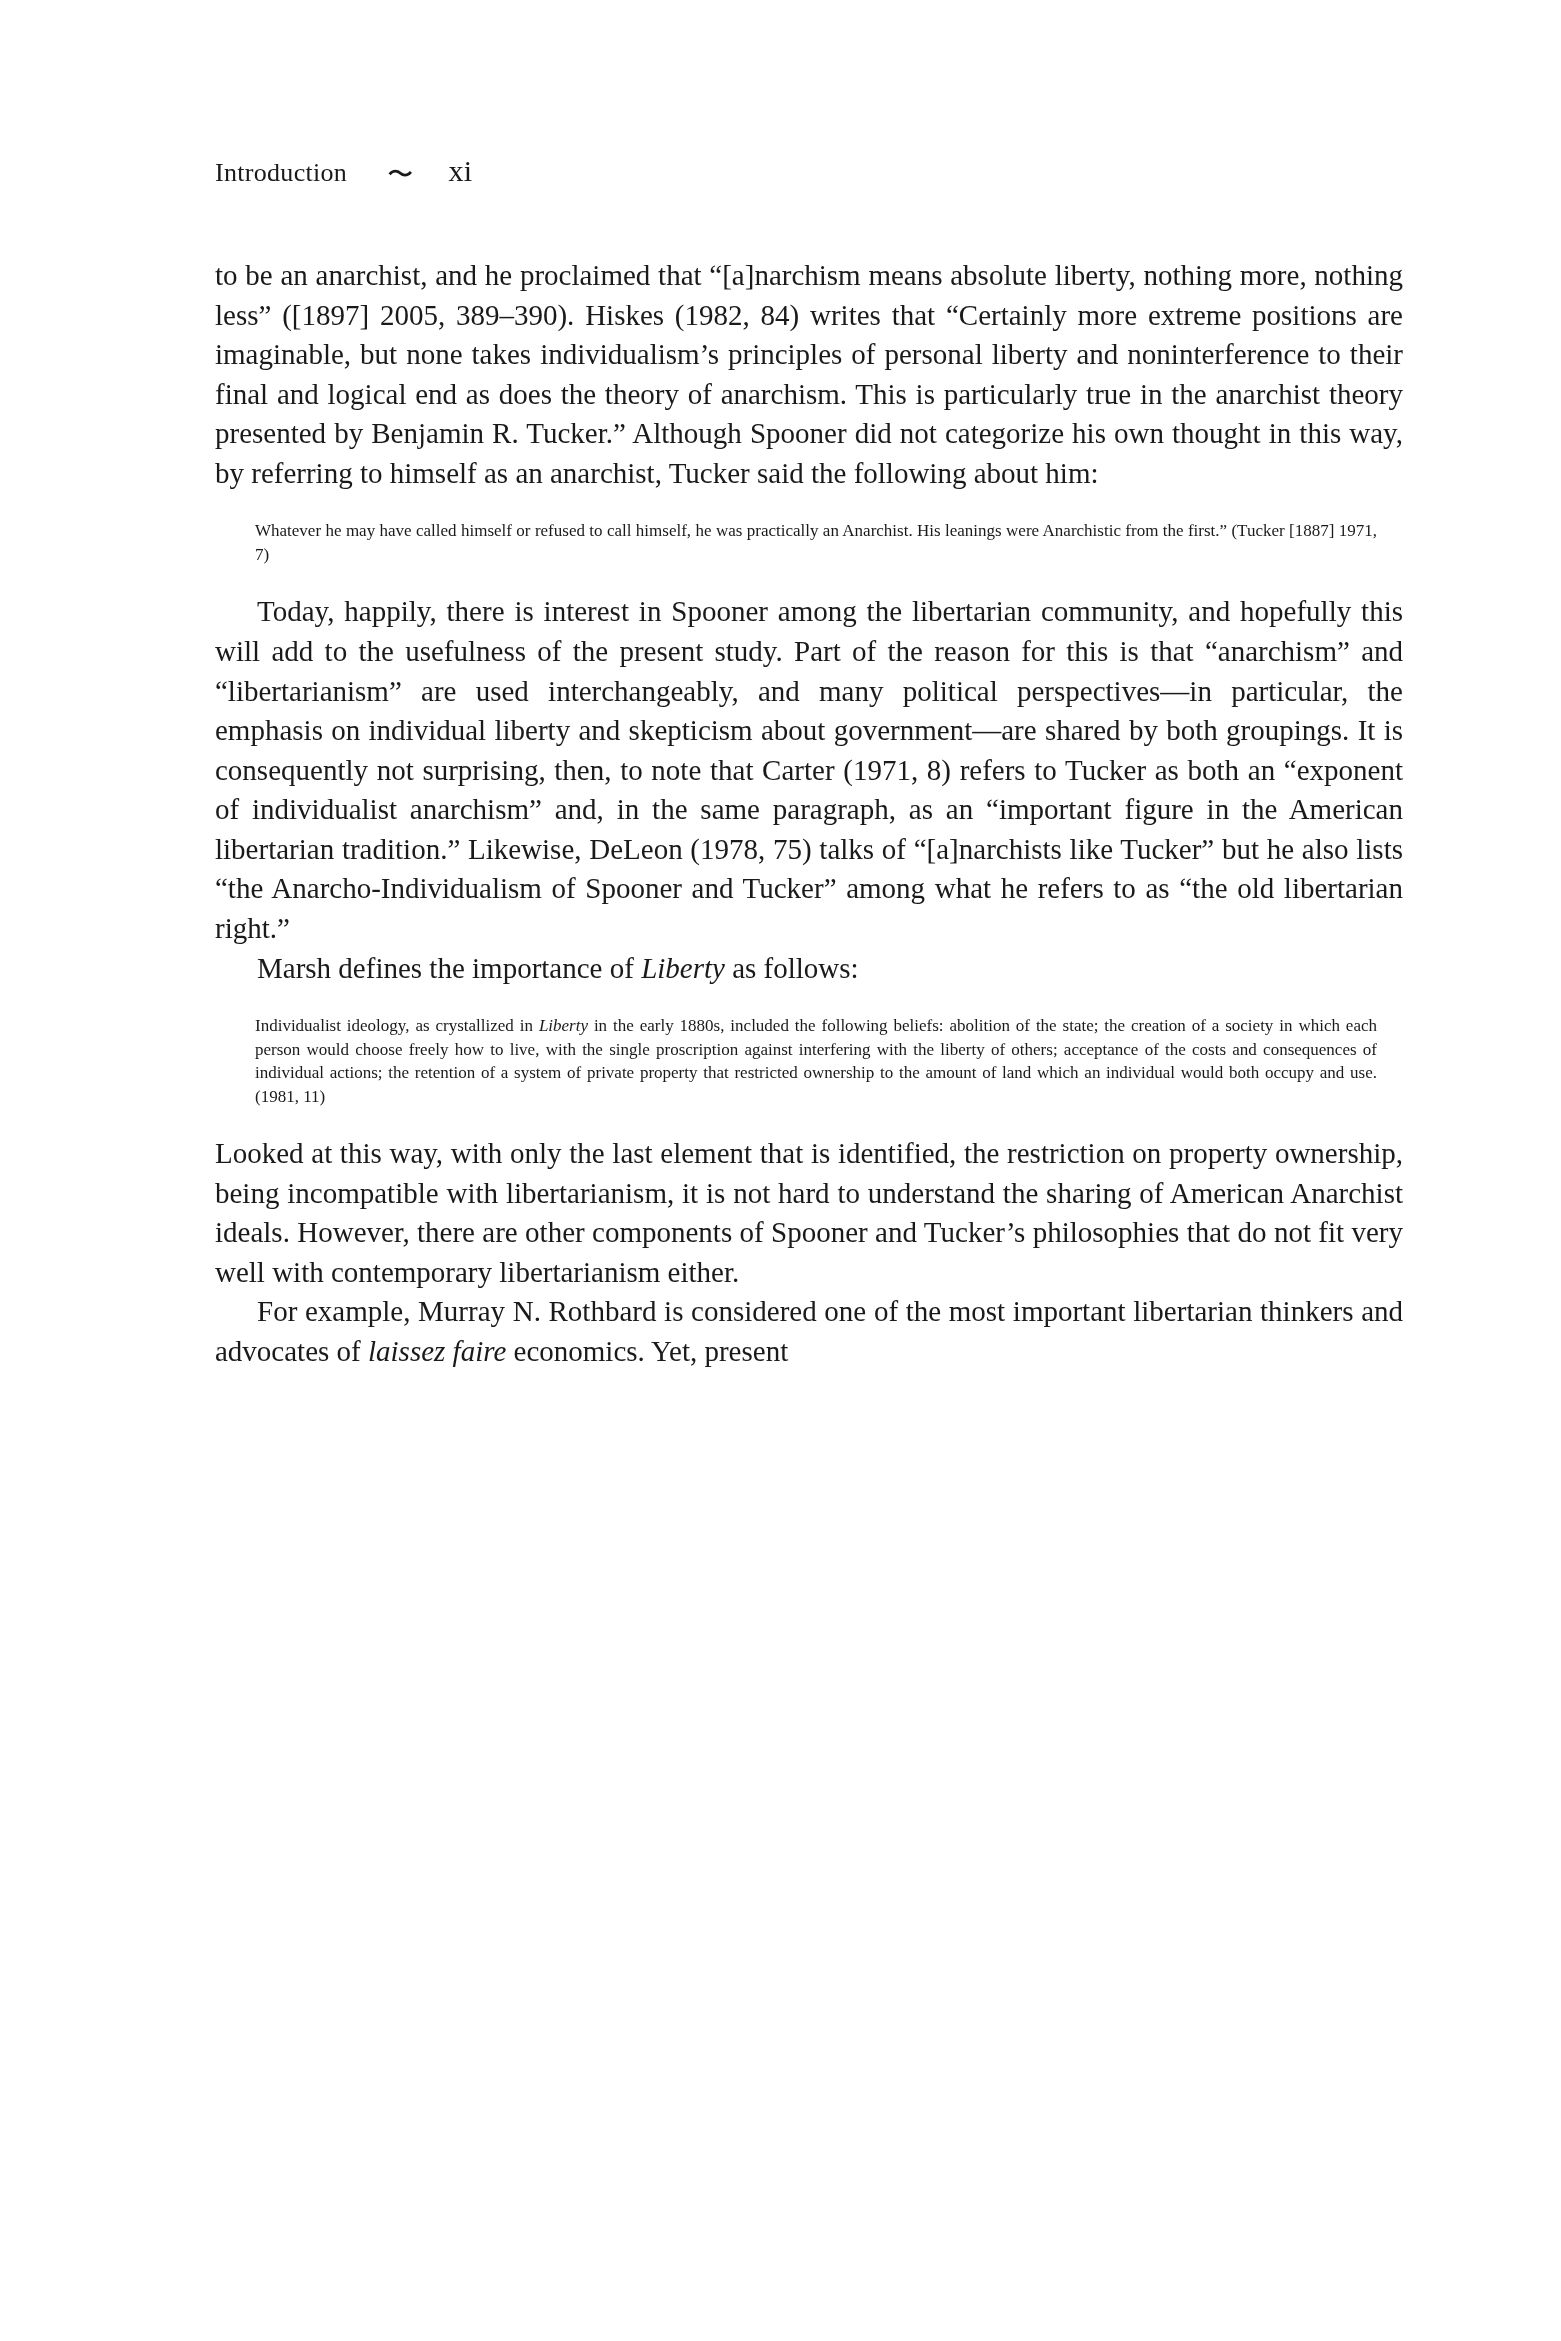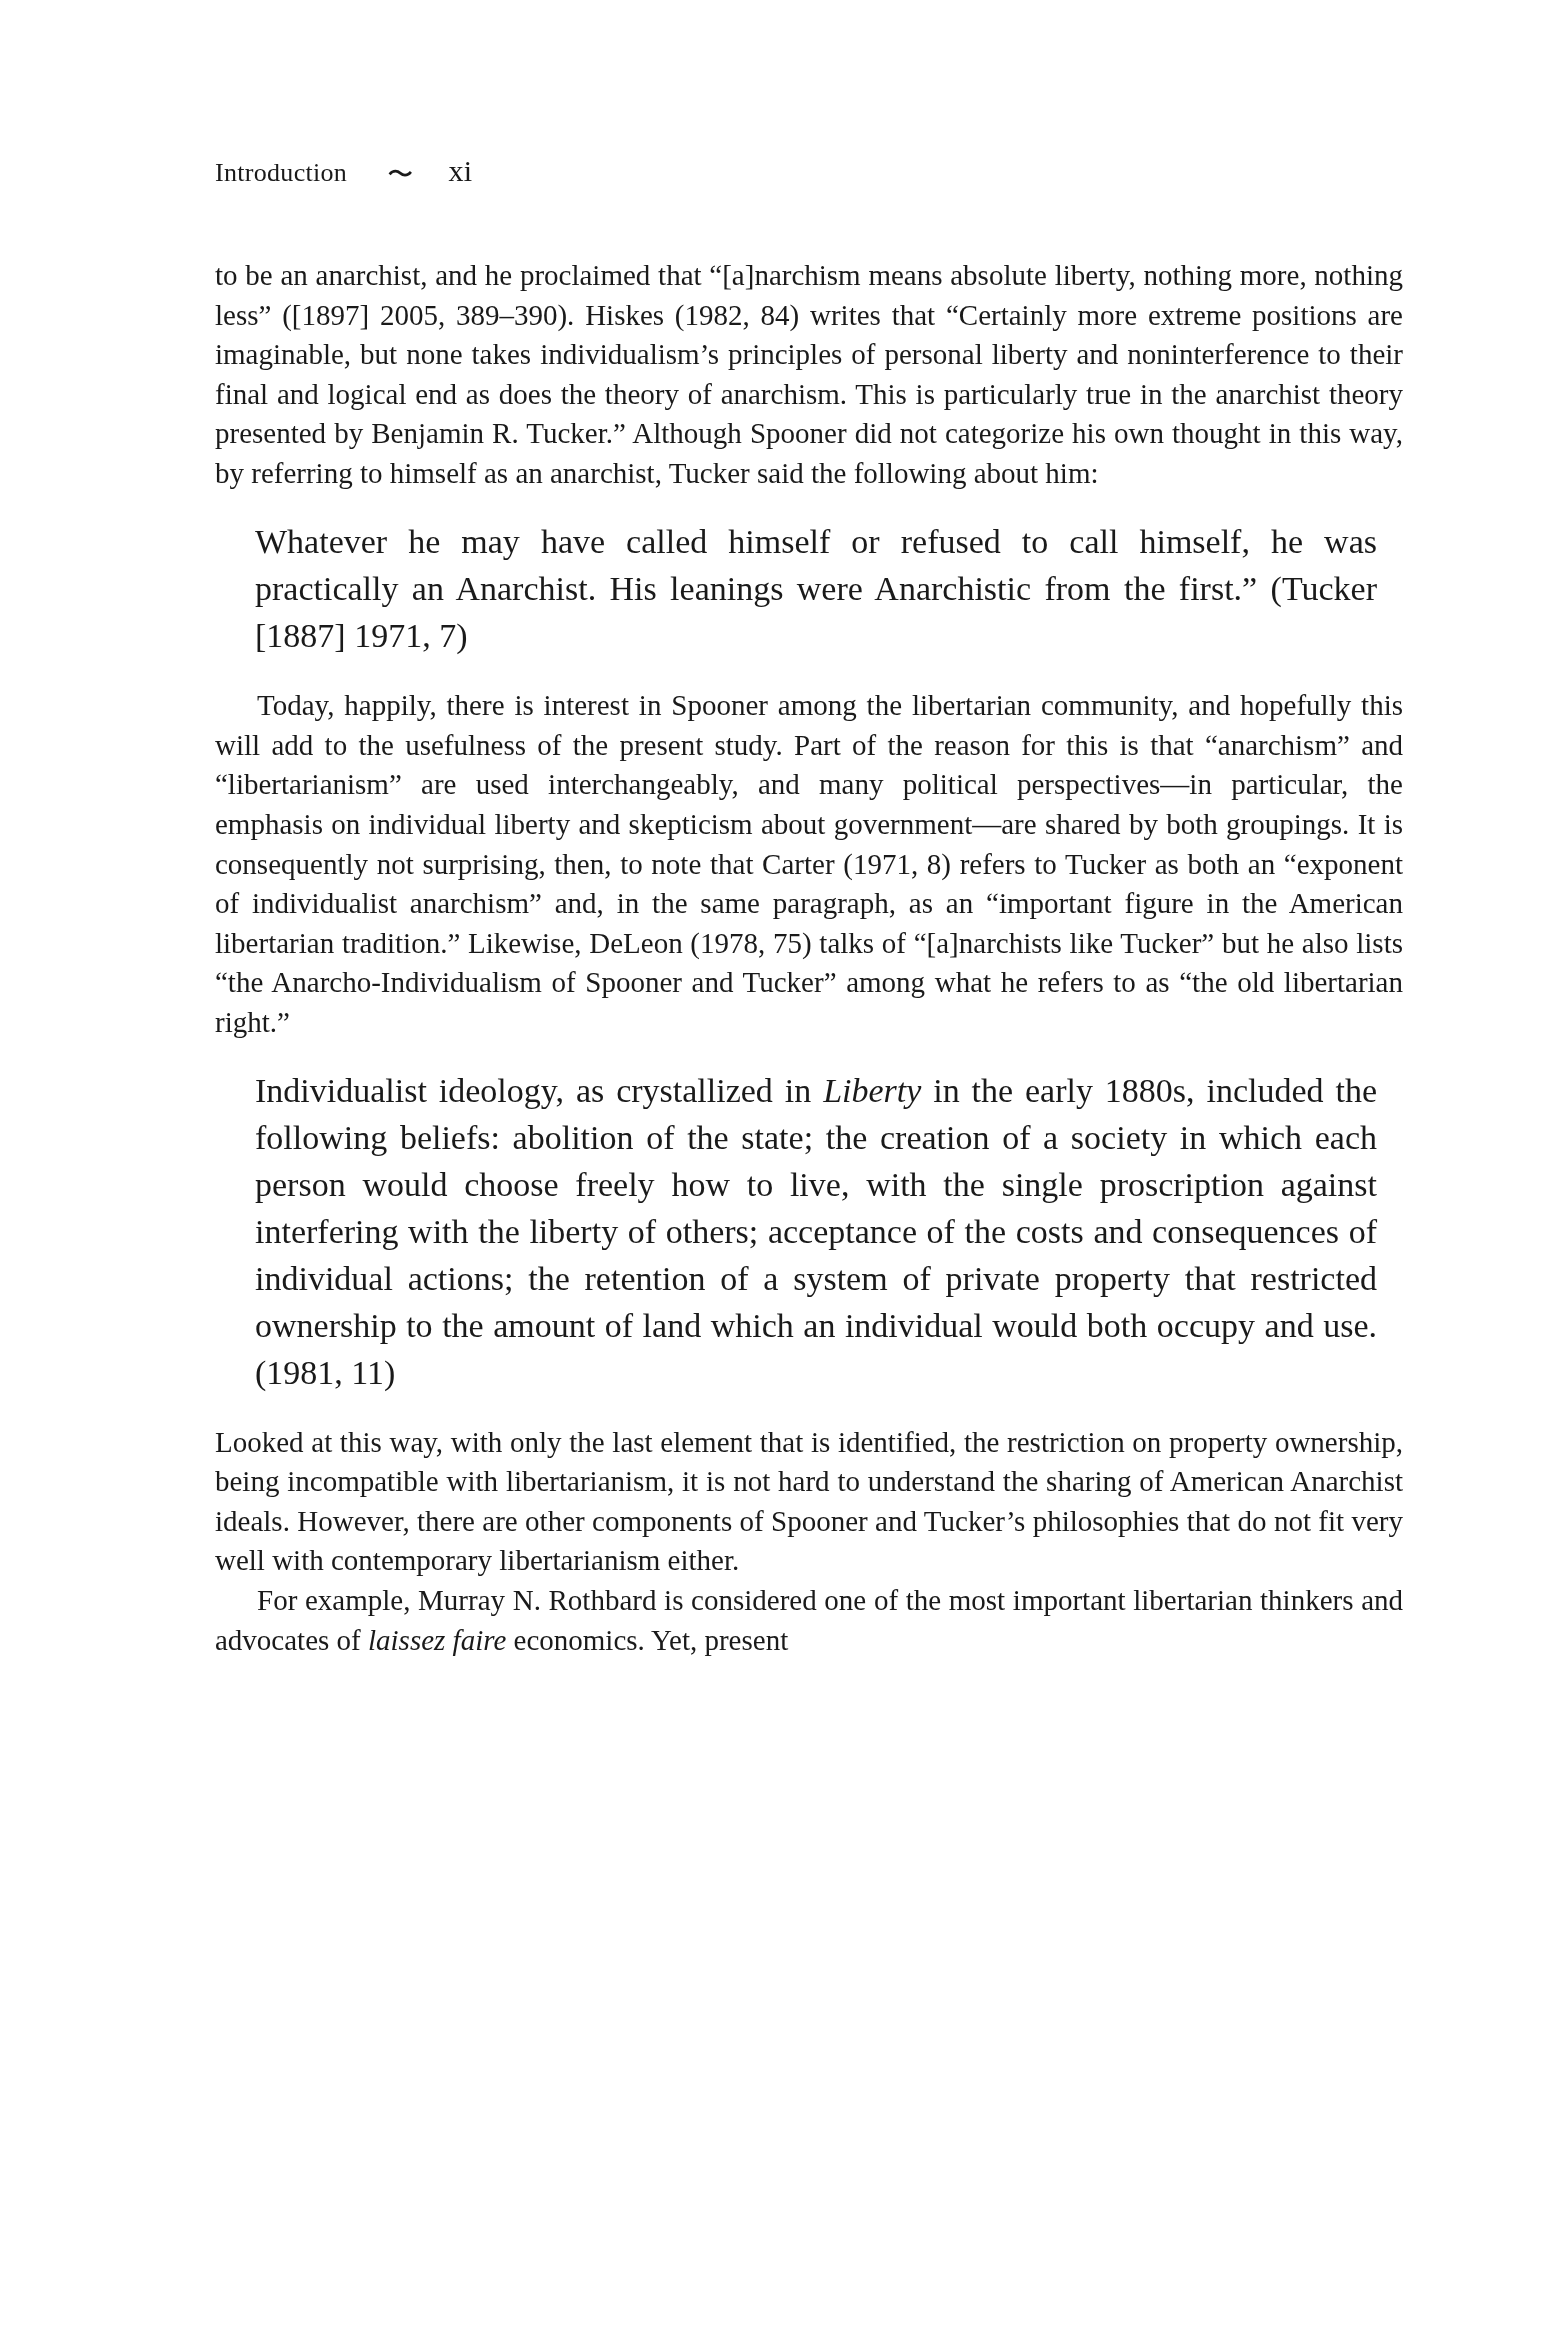--- a/index.html
+++ b/index.html
@@ -65,21 +65,21 @@
   }
   p.indent {
     text-indent: 42px;
   }
   .blockquote {
     margin: 26px 0 26px 0;
     padding-left: 40px;
     padding-right: 26px;
   }
   .blockquote p {
-    font-size: 34px;
+    font-size: 17px;
     line-height: 1.38;
     text-align: justify;
   }
   em { font-style: italic; }
 </style>
 </head>
 <body>
 
 <div class="page">
   <div class="content">
@@ -91,20 +91,21 @@
     </div>
 
     <p class="body">to be an anarchist, and he proclaimed that “[a]narchism means absolute liberty, nothing more, nothing less” ([1897] 2005, 389–390). Hiskes (1982, 84) writes that “Certainly more extreme positions are imaginable, but none takes individualism’s principles of personal liberty and noninterference to their final and logical end as does the theory of anarchism. This is particularly true in the anarchist theory presented by Benjamin R. Tucker.” Although Spooner did not categorize his own thought in this way, by referring to himself as an anarchist, Tucker said the following about him:</p>
 
     <div class="blockquote">
       <p>Whatever he may have called himself or refused to call himself, he was practically an Anarchist. His leanings were Anarchistic from the first.” (Tucker [1887] 1971, 7)</p>
     </div>
 
     <p class="indent">Today, happily, there is interest in Spooner among the libertarian community, and hopefully this will add to the usefulness of the present study. Part of the reason for this is that “anarchism” and “libertarianism” are used interchangeably, and many political perspectives—in particular, the emphasis on individual liberty and skepticism about government—are shared by both groupings. It is consequently not surprising, then, to note that Carter (1971, 8) refers to Tucker as both an “exponent of individualist anarchism” and, in the same paragraph, as an “important figure in the American libertarian tradition.” Likewise, DeLeon (1978, 75) talks of “[a]narchists like Tucker” but he also lists “the Anarcho-Individualism of Spooner and Tucker” among what he refers to as “the old libertarian right.”</p>
 
+    <p class="indent"><span>Marsh defines the importance of </span><em>Liberty</em><span> as follows:</span></p>
 
     <div class="blockquote">
       <p><span>Individualist ideology, as crystallized in </span><em>Liberty</em><span> in the early 1880s, included the following beliefs: abolition of the state; the creation of a society in which each person would choose freely how to live, with the single proscription against interfering with the liberty of others; acceptance of the costs and consequences of individual actions; the retention of a system of private property that restricted ownership to the amount of land which an individual would both occupy and use. (1981, 11)</span></p>
     </div>
 
     <p class="body">Looked at this way, with only the last element that is identified, the restriction on property ownership, being incompatible with libertarianism, it is not hard to understand the sharing of American Anarchist ideals. However, there are other components of Spooner and Tucker’s philosophies that do not fit very well with contemporary libertarianism either.</p>
 
     <p class="indent"><span>For example, Murray N. Rothbard is considered one of the most important libertarian thinkers and advocates of </span><em>laissez faire</em><span> economics. Yet, present</span></p>
 
   </div>

